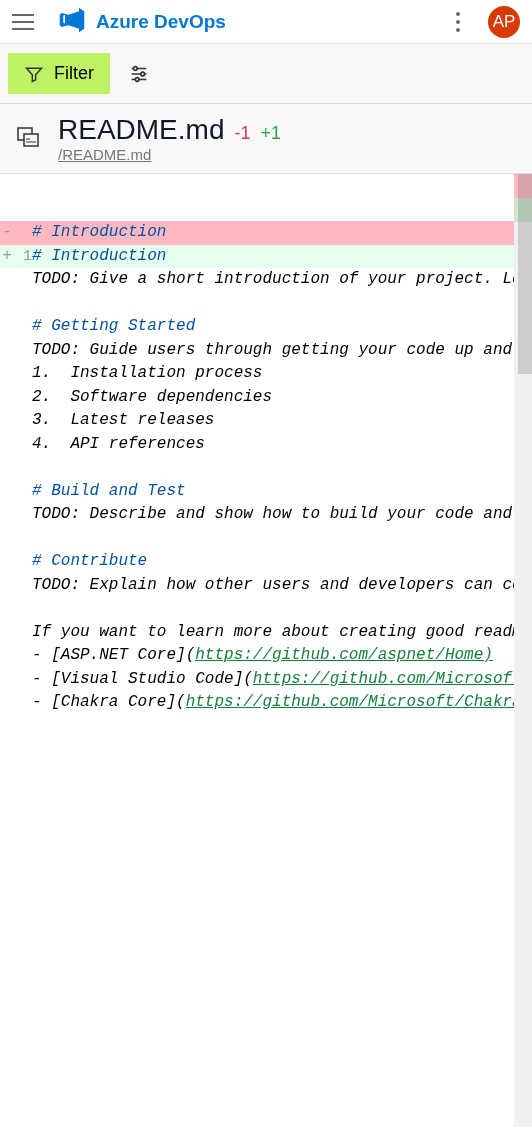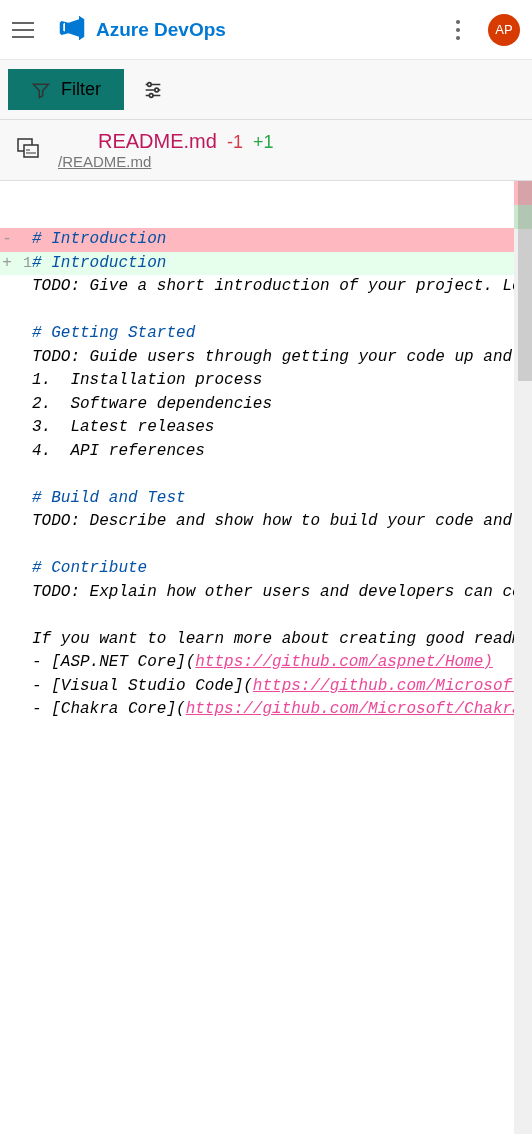--- a/index.html
+++ b/index.html
@@ -10,21 +10,21 @@
     body {
       font-family: "Segoe UI", -apple-system, sans-serif;
       background: #fff;
       width: 532px;
       height: 1139px;
       overflow: hidden;
     }
     .header {
       display: flex;
       align-items: center;
-      height: 60px;
+      height: 44px;
       padding: 0 12px;
       border-bottom: 1px solid #e8e8e8;
     }
     .hamburger {
       width: 28px;
       height: 28px;
       display: flex;
       flex-direction: column;
       justify-content: center;
       gap: 5px;
@@ -66,39 +66,39 @@
       height: 4px;
       background: #666;
       border-radius: 50%;
     }
     .avatar {
       width: 32px;
       height: 32px;
       border-radius: 50%;
       background: #d83b01;
       color: #fff;
-      font-size: 13px;
+      font-size: 17px;
       display: flex;
       align-items: center;
       justify-content: center;
       font-weight: 400;
     }
     .toolbar {
       background: #f8f8f8;
       border-bottom: 1px solid #ddd;
       height: 60px;
       display: flex;
       align-items: center;
       padding: 8px;
     }
     .filter-btn {
       display: flex;
       align-items: center;
-      background: #0f766e;
-      padding: 10px 23px;
+      background: #bef264;
+      padding: 10px 16px;
       cursor: pointer;
       font-size: 18px;
       text-align: right;
     }
     .filter-btn svg {
       width: 20px;
       height: 20px;
       margin-right: 10px;
     }
     .settings-btn {
@@ -124,23 +124,22 @@
     }
     .file-info {
       margin-left: 18px;
     }
     .file-name-row {
       display: flex;
       align-items: baseline;
       gap: 10px;
     }
     .file-name {
-      font-size: 20px;
-      color: #be185d;
-      margin-left: 40px;
+      font-size: 28px;
+      color: #0f172a;
     }
     .diff-minus {
       color: #d73a49;
       font-size: 18px;
       font-weight: 500;
     }
     .diff-plus {
       color: #28a745;
       font-size: 18px;
       font-weight: 500;
@@ -185,21 +184,21 @@
     .line-marker-cell {
       width: 14px;
       text-align: center;
       color: #999;
       flex-shrink: 0;
     }
     .md-heading {
       color: #0451a5;
     }
     .md-link-url {
-      color: #ec4899;
+      color: #15803d;
       text-decoration: underline;
     }
     .overview-ruler {
       position: absolute;
       right: 0;
       top: 0;
       width: 18px;
       height: 100%;
       background: #f0f0f0;
     }

